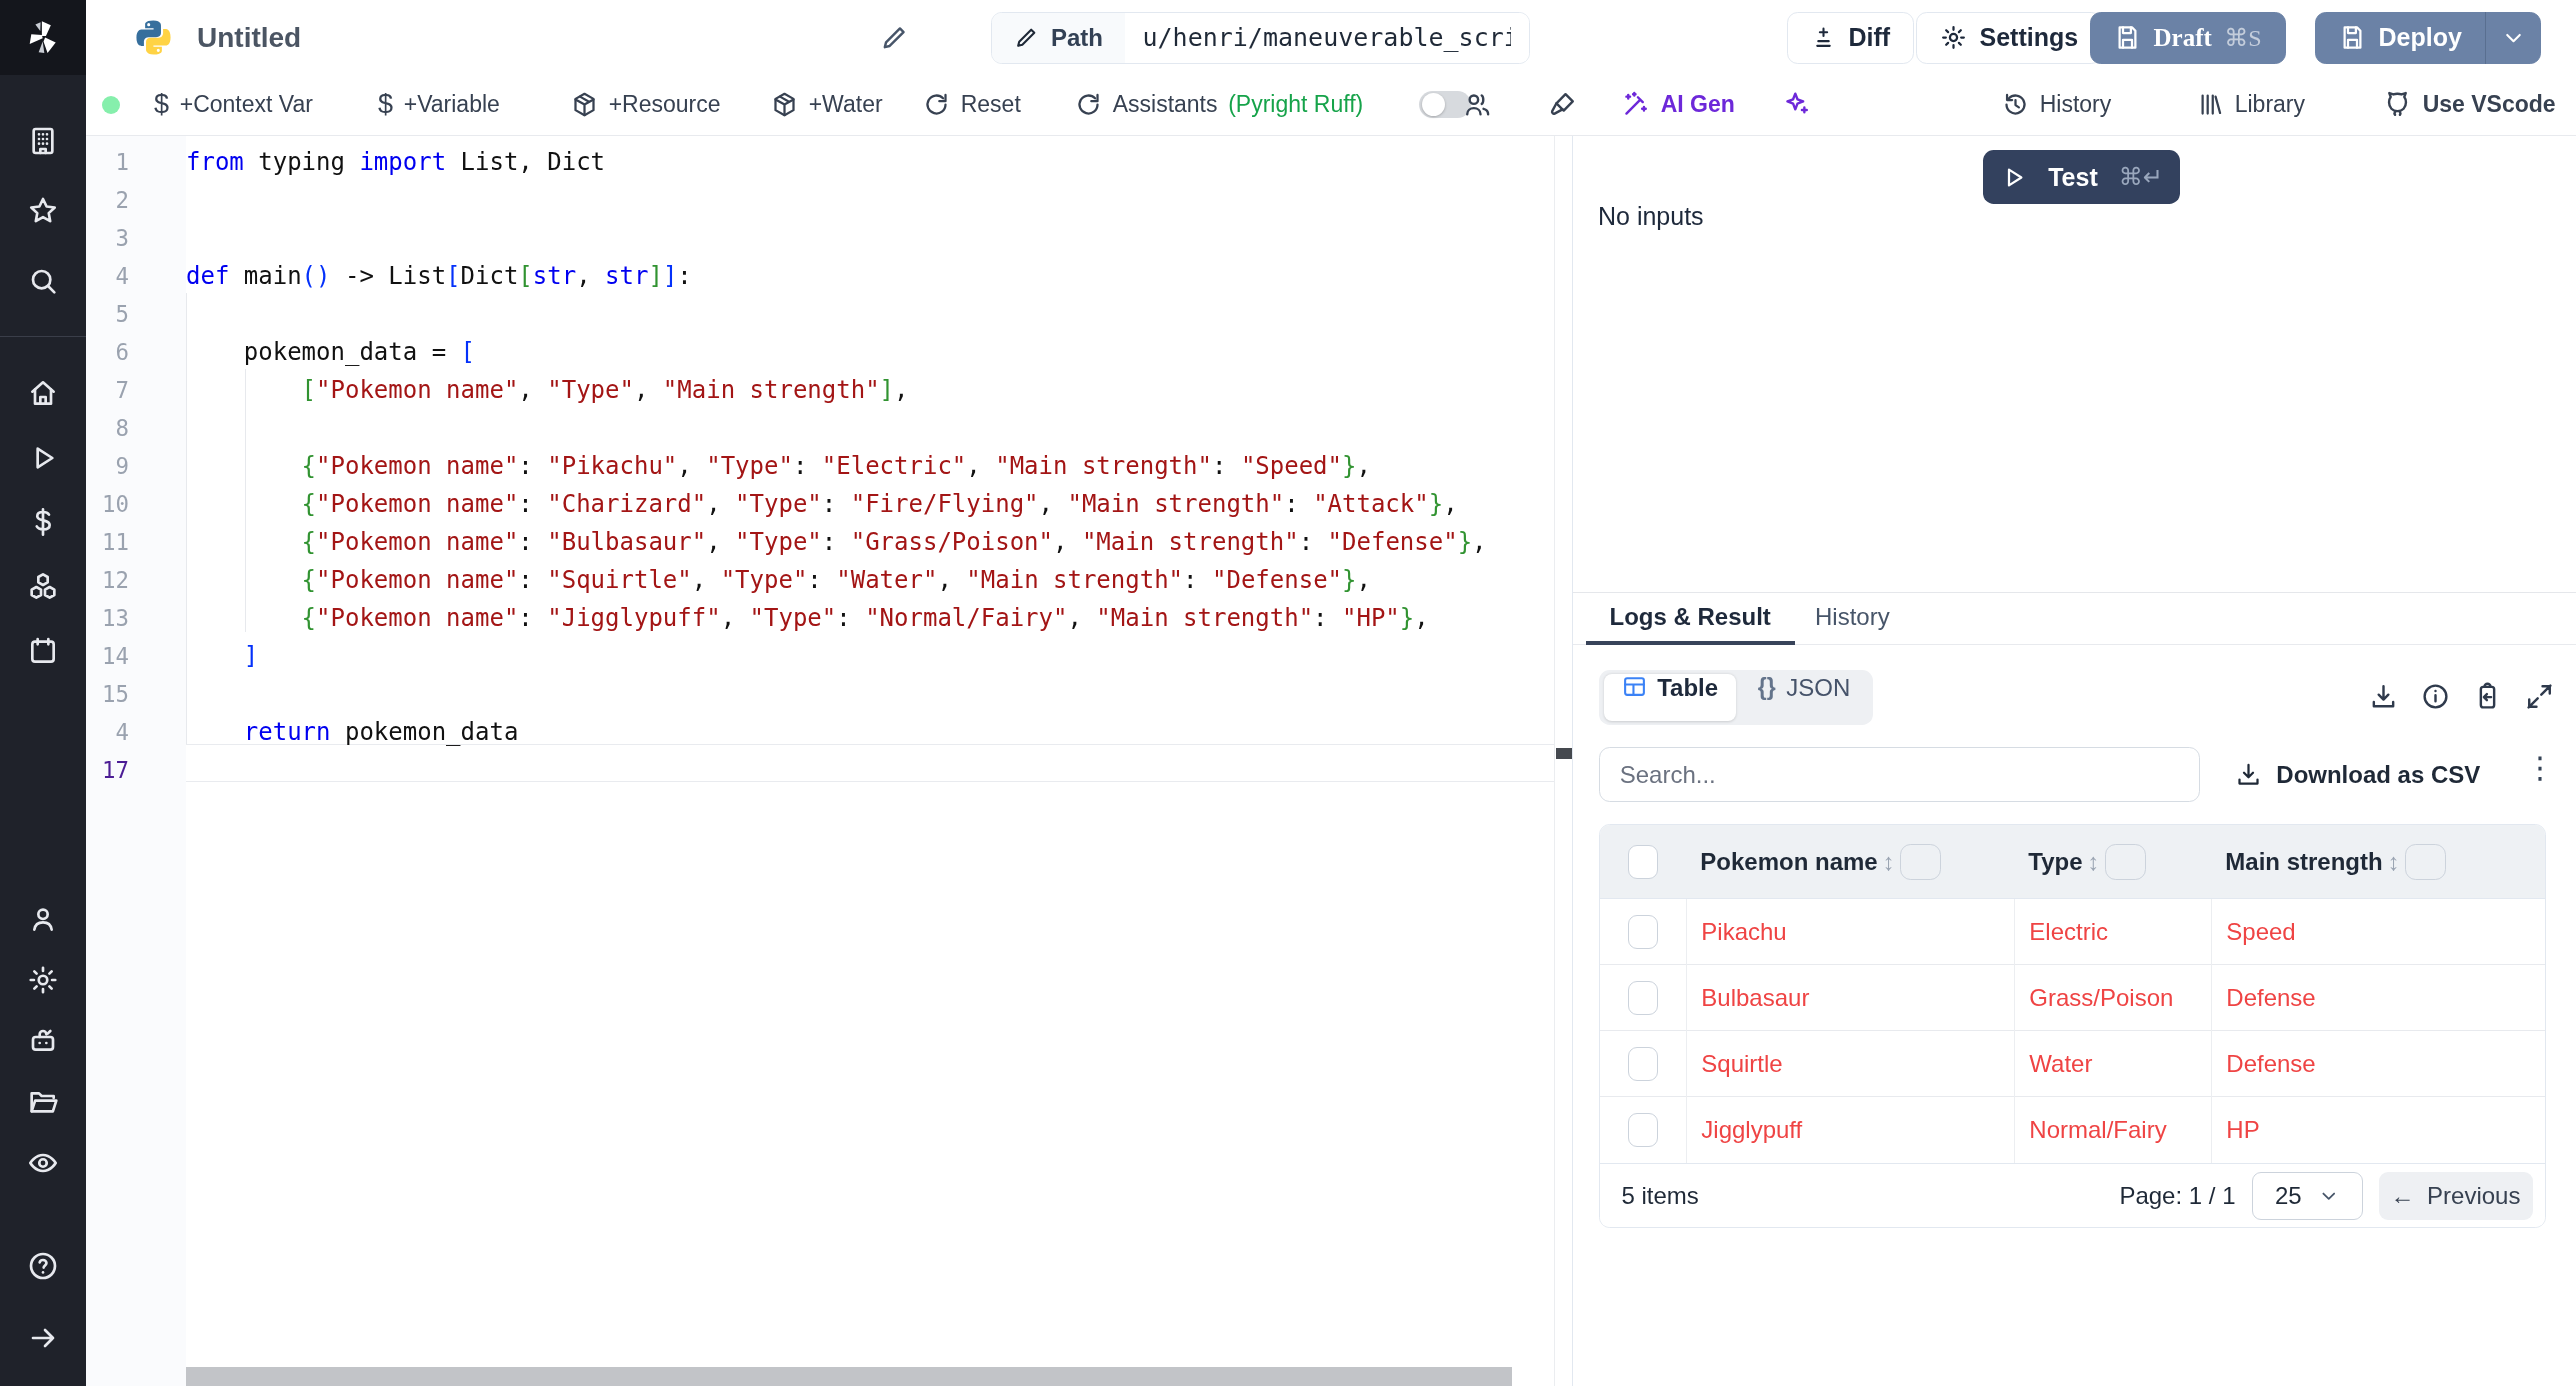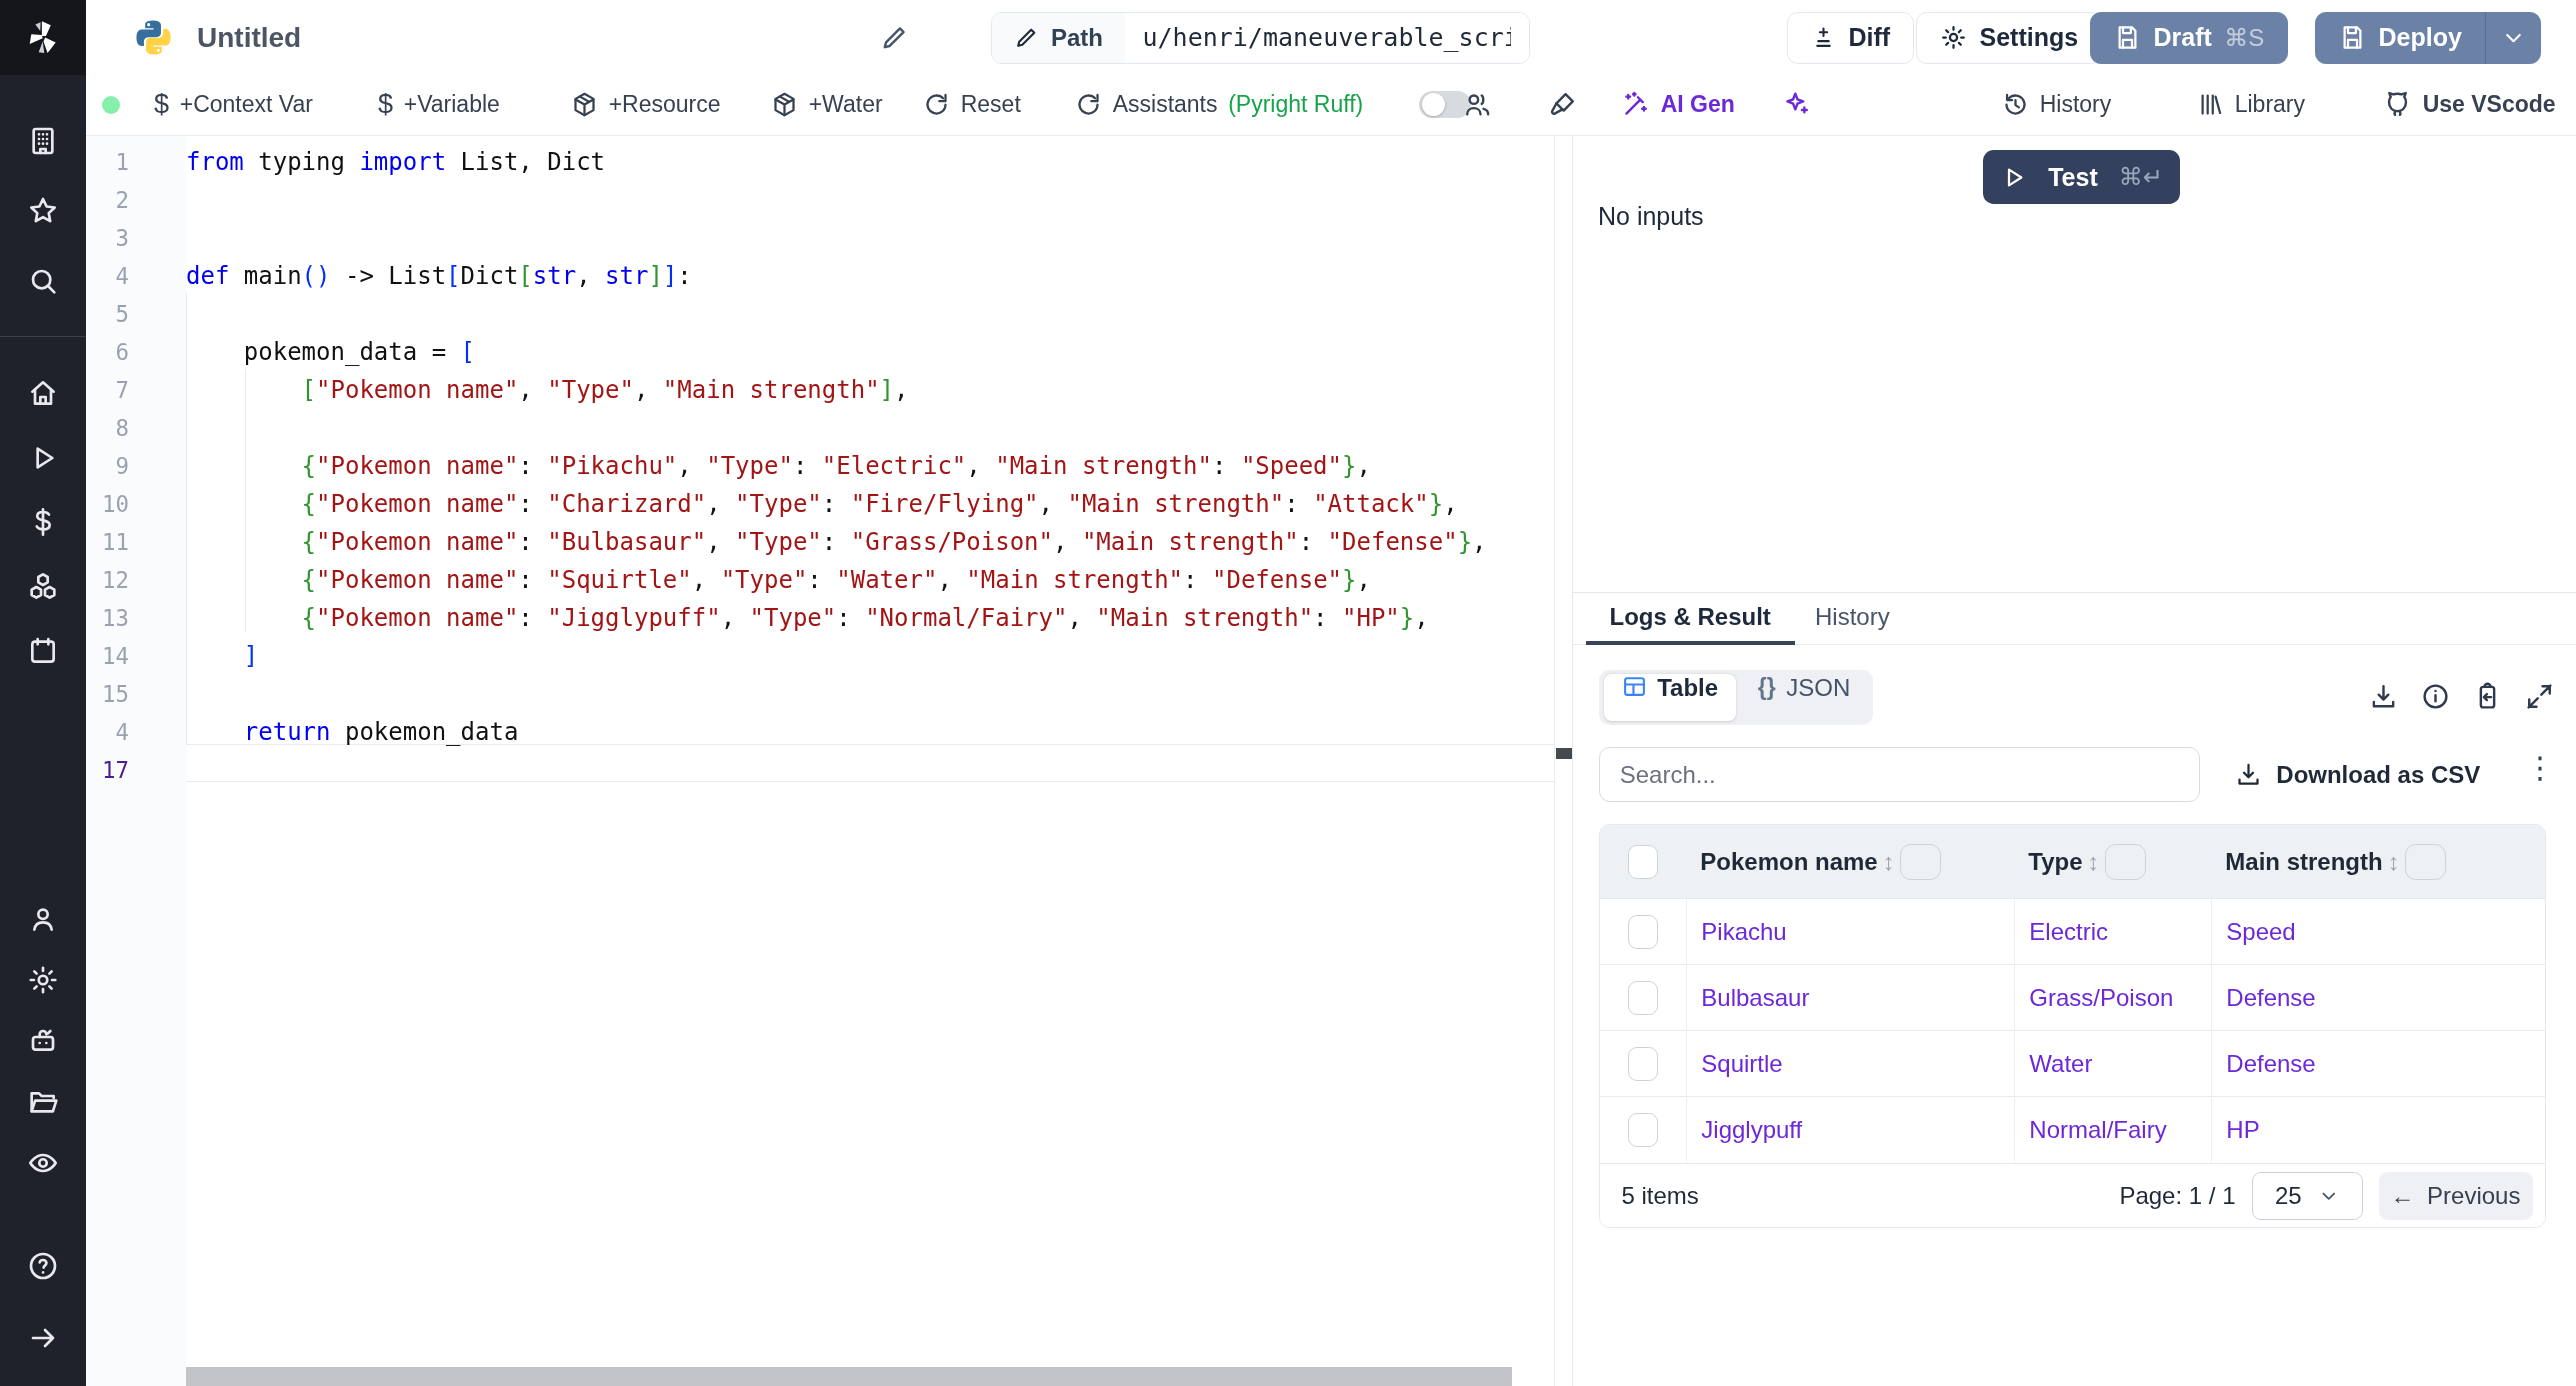--- a/index.html
+++ b/index.html
@@ -26,21 +26,21 @@
   #path-label-seg { display:flex; align-items:center; gap:12.5px; padding:0 21.5px; background:#f8fafc; }
   #path-label-seg .txt { font-size:24px; font-weight:700; color:#334155; }
   #path-value { border:none; outline:none; font-size:25px; color:#1f2937; width:404px; padding:0 18px; background:#fff; }
   .tb-btn { position:absolute; top:11.6px; height:52px; display:flex; align-items:center; gap:12.5px;
     border:1.8px solid #e2e8f0; border-radius:10.7px; background:#fff; padding:0 23px;
     font-size:25px; font-weight:700; color:#1e293b; cursor:pointer; }
   .tb-btn.primary { background:#6b82a6; border-color:#6b82a6; color:#fff; }
   .tb-btn .kbd { font-weight:400; color:rgba(255,255,255,.6); font-size:24px; }
   #btn-diff { left:1701px; }
   #btn-settings { left:1830px; }
-  #btn-draft { left:2004px; }
+  #btn-draft { left:2004px;font-family:Liberation Serif, serif; }
   #btn-deploy { left:2229px; padding-right:0; }
   #deploy-chevron { display:flex; align-items:center; justify-content:center; width:55px; height:52px;
     border-left:1.8px solid #596f90; margin-left:10.7px; }
 
   
   #toolbar { position:absolute; left:86px; top:75px; width:2490px; height:61px; background:#fff;
     border-bottom:1.8px solid #e8eaee; }
   .tool-item { position:absolute; top:0; height:59px; display:flex; align-items:center; gap:10.7px;
     font-size:23px; font-weight:500; color:#374151; cursor:pointer; white-space:nowrap; }
   #status-dot { position:absolute; left:16px; top:20.6px; width:18px; height:18px; border-radius:50%; background:#86efac; }
@@ -104,21 +104,21 @@
   #kebab { position:absolute; left:952px; top:157px; font-size:30px; color:#334155; cursor:pointer; }
 
   #result-table { position:absolute; left:26px; top:231px; width:947px; border:1.8px solid #e2e8f0; border-radius:10.7px; overflow:hidden; }
   .tr { display:grid; grid-template-columns:86px 328px 197px 1fr; align-items:center; }
   #result-header { background:#eef1f4; height:74px; border-bottom:1.8px solid #e2e8f0; }
   .th { display:flex; align-items:center; gap:5px; font-size:24px; font-weight:700; color:#1f2937; padding-left:14.3px; }
   .sort-glyph { color:#9aa4b2; font-size:24px; font-weight:400; cursor:pointer; }
   .header-pill { width:41px; height:36px; border:1.8px solid #ccd3dc; border-radius:10.7px; cursor:pointer; }
   .row { height:66px; background:#fff; border-bottom:1.8px solid #e8eaee; }
   .row:last-of-type { border-bottom:none; }
-  .cell { font-size:24px; color:#6d28d9; padding-left:14.3px; border-left:1.8px solid #eceef1; height:66px; display:flex; align-items:center; }
+  .cell { font-size:24px; color:#ef4444; padding-left:14.3px; border-left:1.8px solid #eceef1; height:66px; display:flex; align-items:center; }
   .cb-cell { display:flex; align-items:center; justify-content:center; }
   .checkbox { width:30px; height:34px; border:1.8px solid #ccd3dc; border-radius:9px; background:#fff; cursor:pointer; }
   #table-footer { height:64px; background:#fff; border-top:1.8px solid #e2e8f0; display:flex; align-items:center; padding:0 12.5px 0 21.5px; }
   #items-count { font-size:24px; color:#1f2937; flex:0 0 auto; }
   #footer-right { margin-left:auto; display:flex; align-items:center; gap:16px; }
   #page-indicator { font-size:24px; color:#1f2937; }
   #page-size { display:flex; align-items:center; justify-content:center; gap:16px; width:111px; height:48px;
     border:1.8px solid #ccd3dc; border-radius:9px; font-size:24px; color:#1f2937; cursor:pointer; background:#fff; }
   #prev-button { display:flex; align-items:center; justify-content:center; gap:12.5px; width:154px; height:48px;
     background:#eef0f3; border:none; border-radius:9px; font-size:24px; font-weight:500; color:#374151;

